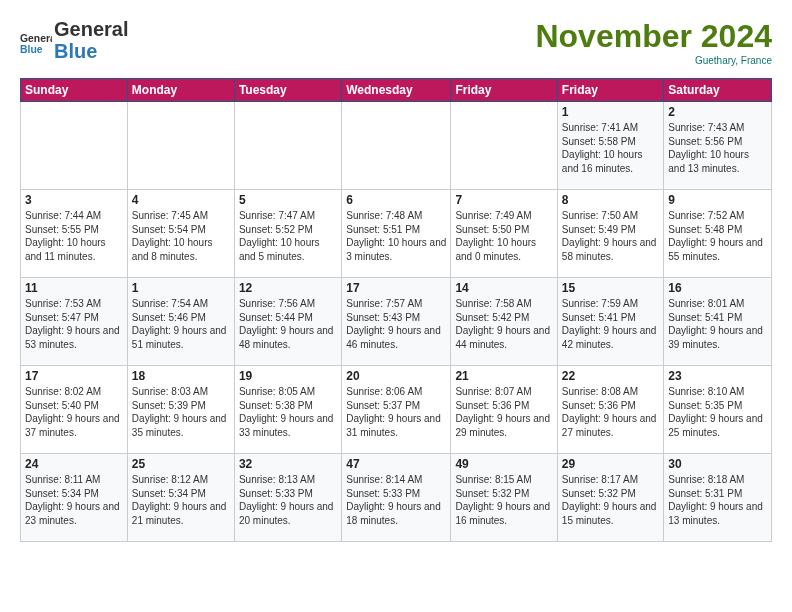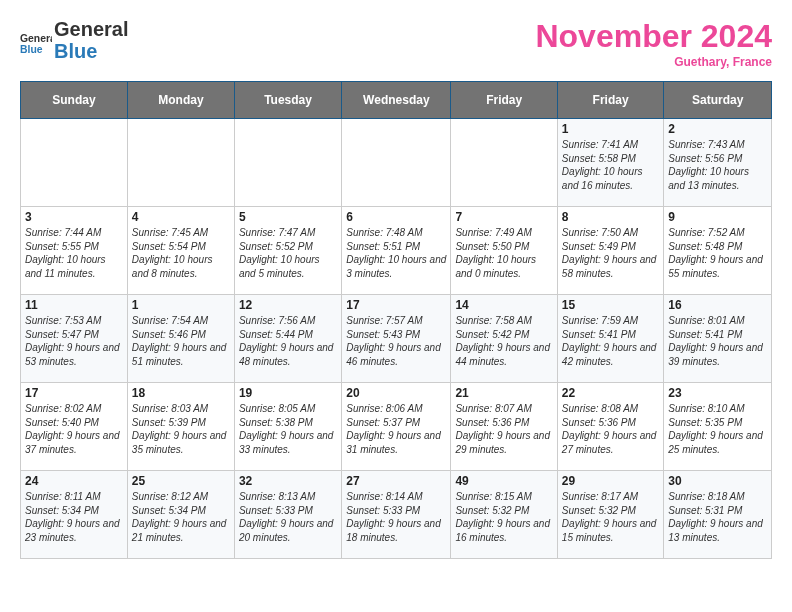--- a/index.html
+++ b/index.html
@@ -28,37 +28,37 @@
       width: 32px;
       height: 32px;
       margin-right: 2px;
     }
     .title-block {
       text-align: right;
     }
     .title-block h1 {
       font-size: 32px;
       font-weight: bold;
-      color: #ec4899;
+      color: #4d7c0f;
     }
     .title-block h2 {
-      font-size: 12px;
-      font-weight: bold;
-      color: #ec4899;
+      font-size: 10px;
+      font-weight: normal;
+      color: #0f766e;
     }
     .calendar {
       width: 100%;
       border-collapse: collapse;
       font-size: 10.5px;
     }
     .calendar thead th {
-      background: #737373;
+      background: #be185d;
       color: #fff;
-      padding: 11px 4px;
-      text-align: center;
+      padding: 4px 4px;
+      text-align: left;
       font-size: 12px;
       border: 1px solid #1a5a8a;
     }
     .calendar tbody td {
       border: 1px solid #ccc;
       vertical-align: top;
       padding: 3px 4px;
       width: 113px;
       height: 88px;
       background: #fff;
@@ -73,21 +73,20 @@
       font-size: 12px;
       font-weight: bold;
       color: #222;
       display: block;
       margin-bottom: 2px;
     }
     .day-info {
       color: #333;
       font-size: 10px;
       line-height: 1.35;
-      font-style: italic;
     }
     .empty-cell {
       background: #fff !important;
     }
   </style>
 </head>
 <body>
 
 <div class="page">
   <div class="header">
@@ -233,21 +232,21 @@
           </td>
           <td>
             <span class="day-number">25</span>
             <div class="day-info">Sunrise: 8:12 AM<br>Sunset: 5:34 PM<br>Daylight: 9 hours and 21 minutes.</div>
           </td>
           <td>
             <span class="day-number">32</span>
             <div class="day-info">Sunrise: 8:13 AM<br>Sunset: 5:33 PM<br>Daylight: 9 hours and 20 minutes.</div>
           </td>
           <td>
-            <span class="day-number">27</span>
+            <span class="day-number">47</span>
             <div class="day-info">Sunrise: 8:14 AM<br>Sunset: 5:33 PM<br>Daylight: 9 hours and 18 minutes.</div>
           </td>
           <td>
             <span class="day-number">49</span>
             <div class="day-info">Sunrise: 8:15 AM<br>Sunset: 5:32 PM<br>Daylight: 9 hours and 16 minutes.</div>
           </td>
           <td>
             <span class="day-number">29</span>
             <div class="day-info">Sunrise: 8:17 AM<br>Sunset: 5:32 PM<br>Daylight: 9 hours and 15 minutes.</div>
           </td>

